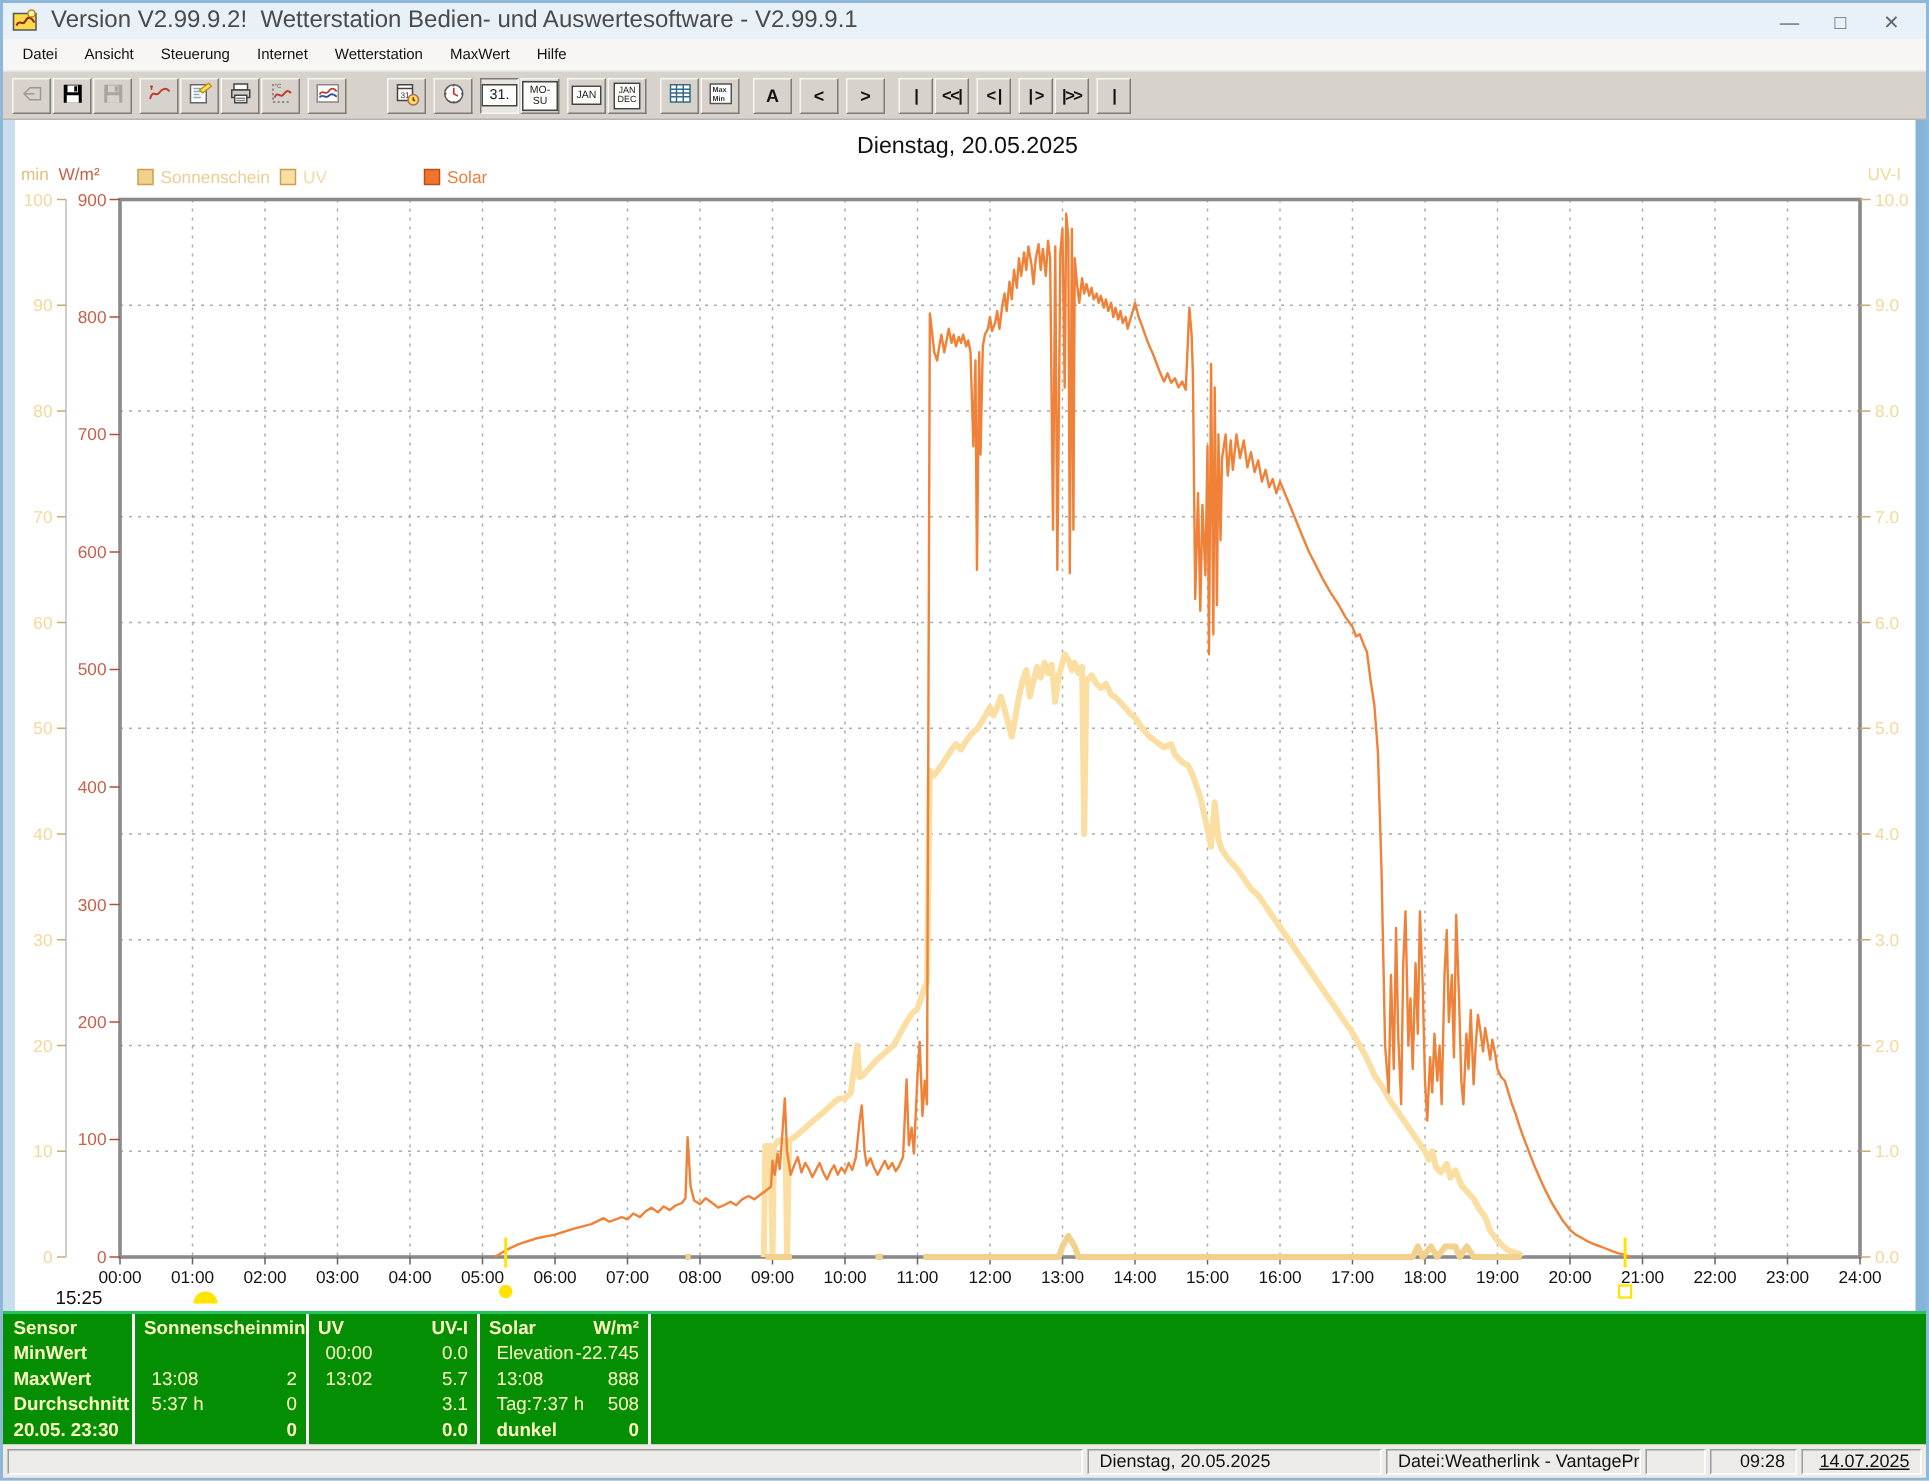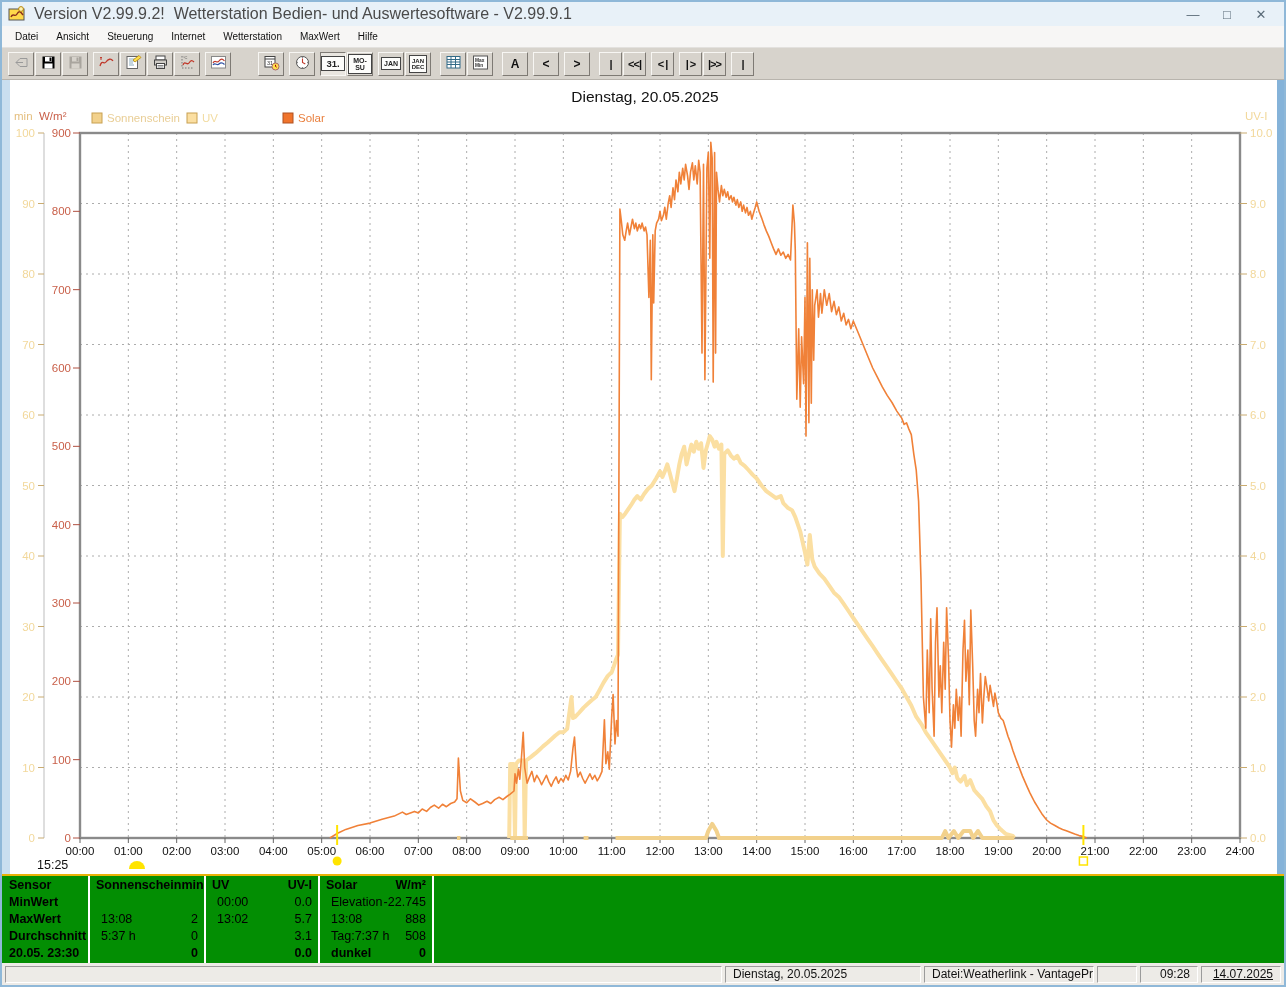--- a/index.html
+++ b/index.html
@@ -14,31 +14,31 @@
   
   .menubar{height:22px;flex:0 0 22px;background:#F7F6F5;display:flex;align-items:center;padding-left:4px;border-bottom:1px solid #E3E1DE;}
   .menu-item{font-size:10px;color:#111;padding:0 9px;}
   
   .toolbar{height:32px;flex:0 0 32px;background:#D7D3CC;display:flex;align-items:center;padding:0 6px;border-bottom:1px solid #b8b4ad;}
   .tb-btn{width:26px;height:24px;flex:0 0 26px;background:#D7D3CC;border:1px solid;border-color:#F7F6F3 #7E7A74 #7E7A74 #F7F6F3;display:flex;align-items:center;justify-content:center;margin-right:1px;padding:0;}
   .tb-btn.pressed{border-color:#7E7A74 #F7F6F3 #F7F6F3 #7E7A74;background:#E9E6E0;}
   .tb-btn.txt{font-weight:bold;font-size:12px;color:#111;}
   .tb-btn.nav{font-weight:bold;font-size:11px;color:#111;letter-spacing:-1px;width:23px;flex-basis:23px;}
   .gap4{width:4px;flex:0 0 4px;} .gap8{width:8px;flex:0 0 8px;} .gap26{width:26px;flex:0 0 26px;}
-  .vb{border:1px solid #444;background:#FDFDFB;font-weight:bold;font-size:7px;line-height:1;padding:2px 2px;color:#222;}
+  .vb{border:1px solid #444;background:#FDFDFB;font-weight:normal;font-size:7px;line-height:1;padding:2px 2px;color:#222;}
   .vb.day{font-size:9.5px;padding:2px 4px;}
   .vb.year{text-align:center;font-size:6px;}
   
   .chart-region{height:794px;flex:0 0 794px;position:relative;background:#fff;}
   .frame-strip{position:absolute;top:0;bottom:0;}
   .frame-strip.left{left:0;width:8px;background:#C9DEEF;}
   .frame-strip.right{right:0;width:7px;background:#85B3D9;}
   svg text{font-family:"Liberation Sans",sans-serif;}
   
-  .info-panel{height:89px;flex:0 0 89px;background:#038E03;border-top:2px solid #eab308;display:flex;color:#000000;font-size:12.5px;}
+  .info-panel{height:89px;flex:0 0 89px;background:#038E03;border-top:2px solid #22c55e;display:flex;color:#fef9c3;font-size:12.5px;}
   .it-col{border-right:2px solid #fff;padding-top:1px;}
   .it-labels{width:88px;flex:0 0 88px;font-weight:bold;padding-left:7px;}
   .it-labels div{height:17px;line-height:17px;}
   .it-data{display:flex;flex-direction:column;}
   .c-son{width:116px;flex:0 0 116px;} .c-uv{width:114px;flex:0 0 114px;} .c-sol{width:114px;flex:0 0 114px;}
   .it-head,.it-row{height:17px;line-height:17px;display:flex;justify-content:space-between;padding:0 6px;}
   .it-head{font-weight:bold;}
   .it-row .lv{padding-left:5px;}
   .it-row.last{font-weight:bold;}
   .it-fill{flex:1;border-right:none;}

